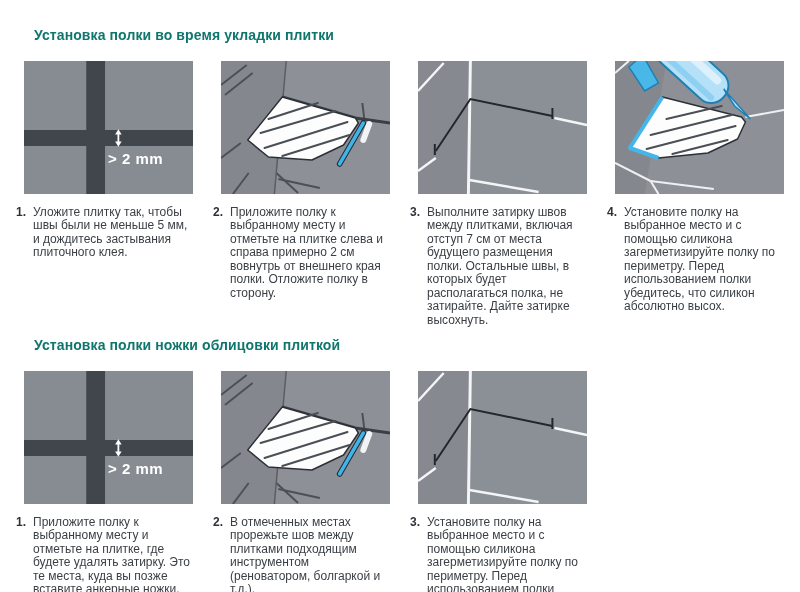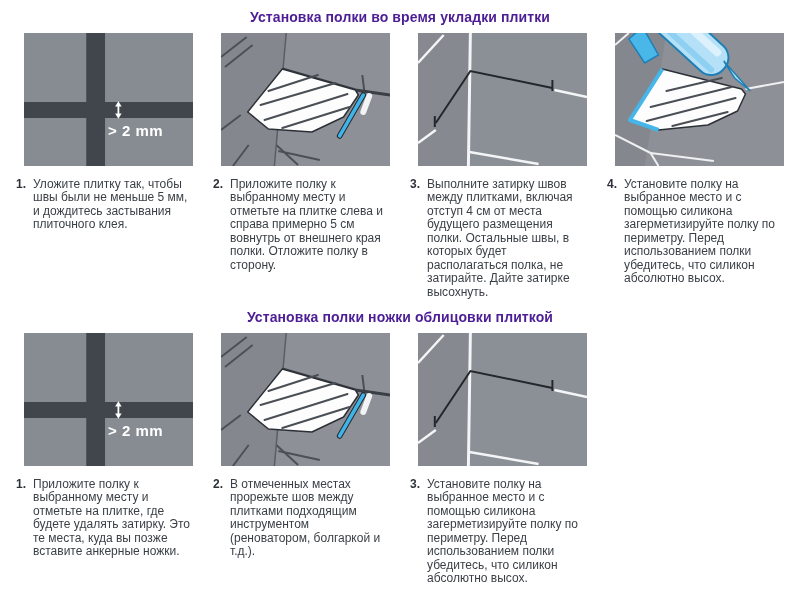--- a/index.html
+++ b/index.html
@@ -4,22 +4,22 @@
 <style>
   html, body { margin: 0; padding: 0; }
   body {
     width: 800px; height: 592px; overflow: hidden;
     background: #ffffff;
     font-family: "Liberation Sans", sans-serif;
     -webkit-font-smoothing: antialiased;
   }
   .page { padding: 9px 16px 0 16px; }
   .section-title {
-    font-size: 14px; font-weight: 700; color: #4c1d95;
-    margin: 0; letter-spacing: 0.1px; text-align: center;
+    font-size: 14px; font-weight: 700; color: #0f766e;
+    margin: 18px; letter-spacing: 0.1px;
   }
   .section + .section .section-title { margin-top: 10px; }
   .panels {
     display: grid; grid-template-columns: repeat(4, 1fr);
     column-gap: 20px; margin-top: 8px;
   }
   .panel { position: relative; height: 133px; margin-left: 8px; }
   .panel svg { position: absolute; left: 0; top: 0; width: 100%; height: 100%; display: block; }
   .panel.empty { visibility: hidden; }
   .gap-label {
@@ -142,25 +142,25 @@
       </div>
     </div>
 
     <div class="steps">
       <div class="step">
         <span class="step-num">1.</span>
         <span class="step-text">Уложите плитку так, чтобы швы были не меньше 5 мм, и дождитесь застывания плиточного клея.</span>
       </div>
       <div class="step">
         <span class="step-num">2.</span>
-        <span class="step-text">Приложите полку к выбранному месту и отметьте на плитке слева и справа примерно 5 см вовнутрь от внешнего края полки. Отложите полку в сторону.</span>
+        <span class="step-text">Приложите полку к выбранному месту и отметьте на плитке слева и справа примерно 2 см вовнутрь от внешнего края полки. Отложите полку в сторону.</span>
       </div>
       <div class="step">
         <span class="step-num">3.</span>
-        <span class="step-text">Выполните затирку швов между плитками, включая отступ 4 см от места будущего размещения полки. Остальные швы, в которых будет располагаться полка, не затирайте. Дайте затирке высохнуть.</span>
+        <span class="step-text">Выполните затирку швов между плитками, включая отступ 7 см от места будущего размещения полки. Остальные швы, в которых будет располагаться полка, не затирайте. Дайте затирке высохнуть.</span>
       </div>
       <div class="step">
         <span class="step-num">4.</span>
         <span class="step-text">Установите полку на выбранное место и с помощью силикона загерметизируйте полку по периметру. Перед использованием полки убедитесь, что силикон абсолютно высох.</span>
       </div>
     </div>
   </div>
 
   <div class="section">
     <h2 class="section-title">Установка полки ножки облицовки плиткой</h2>

